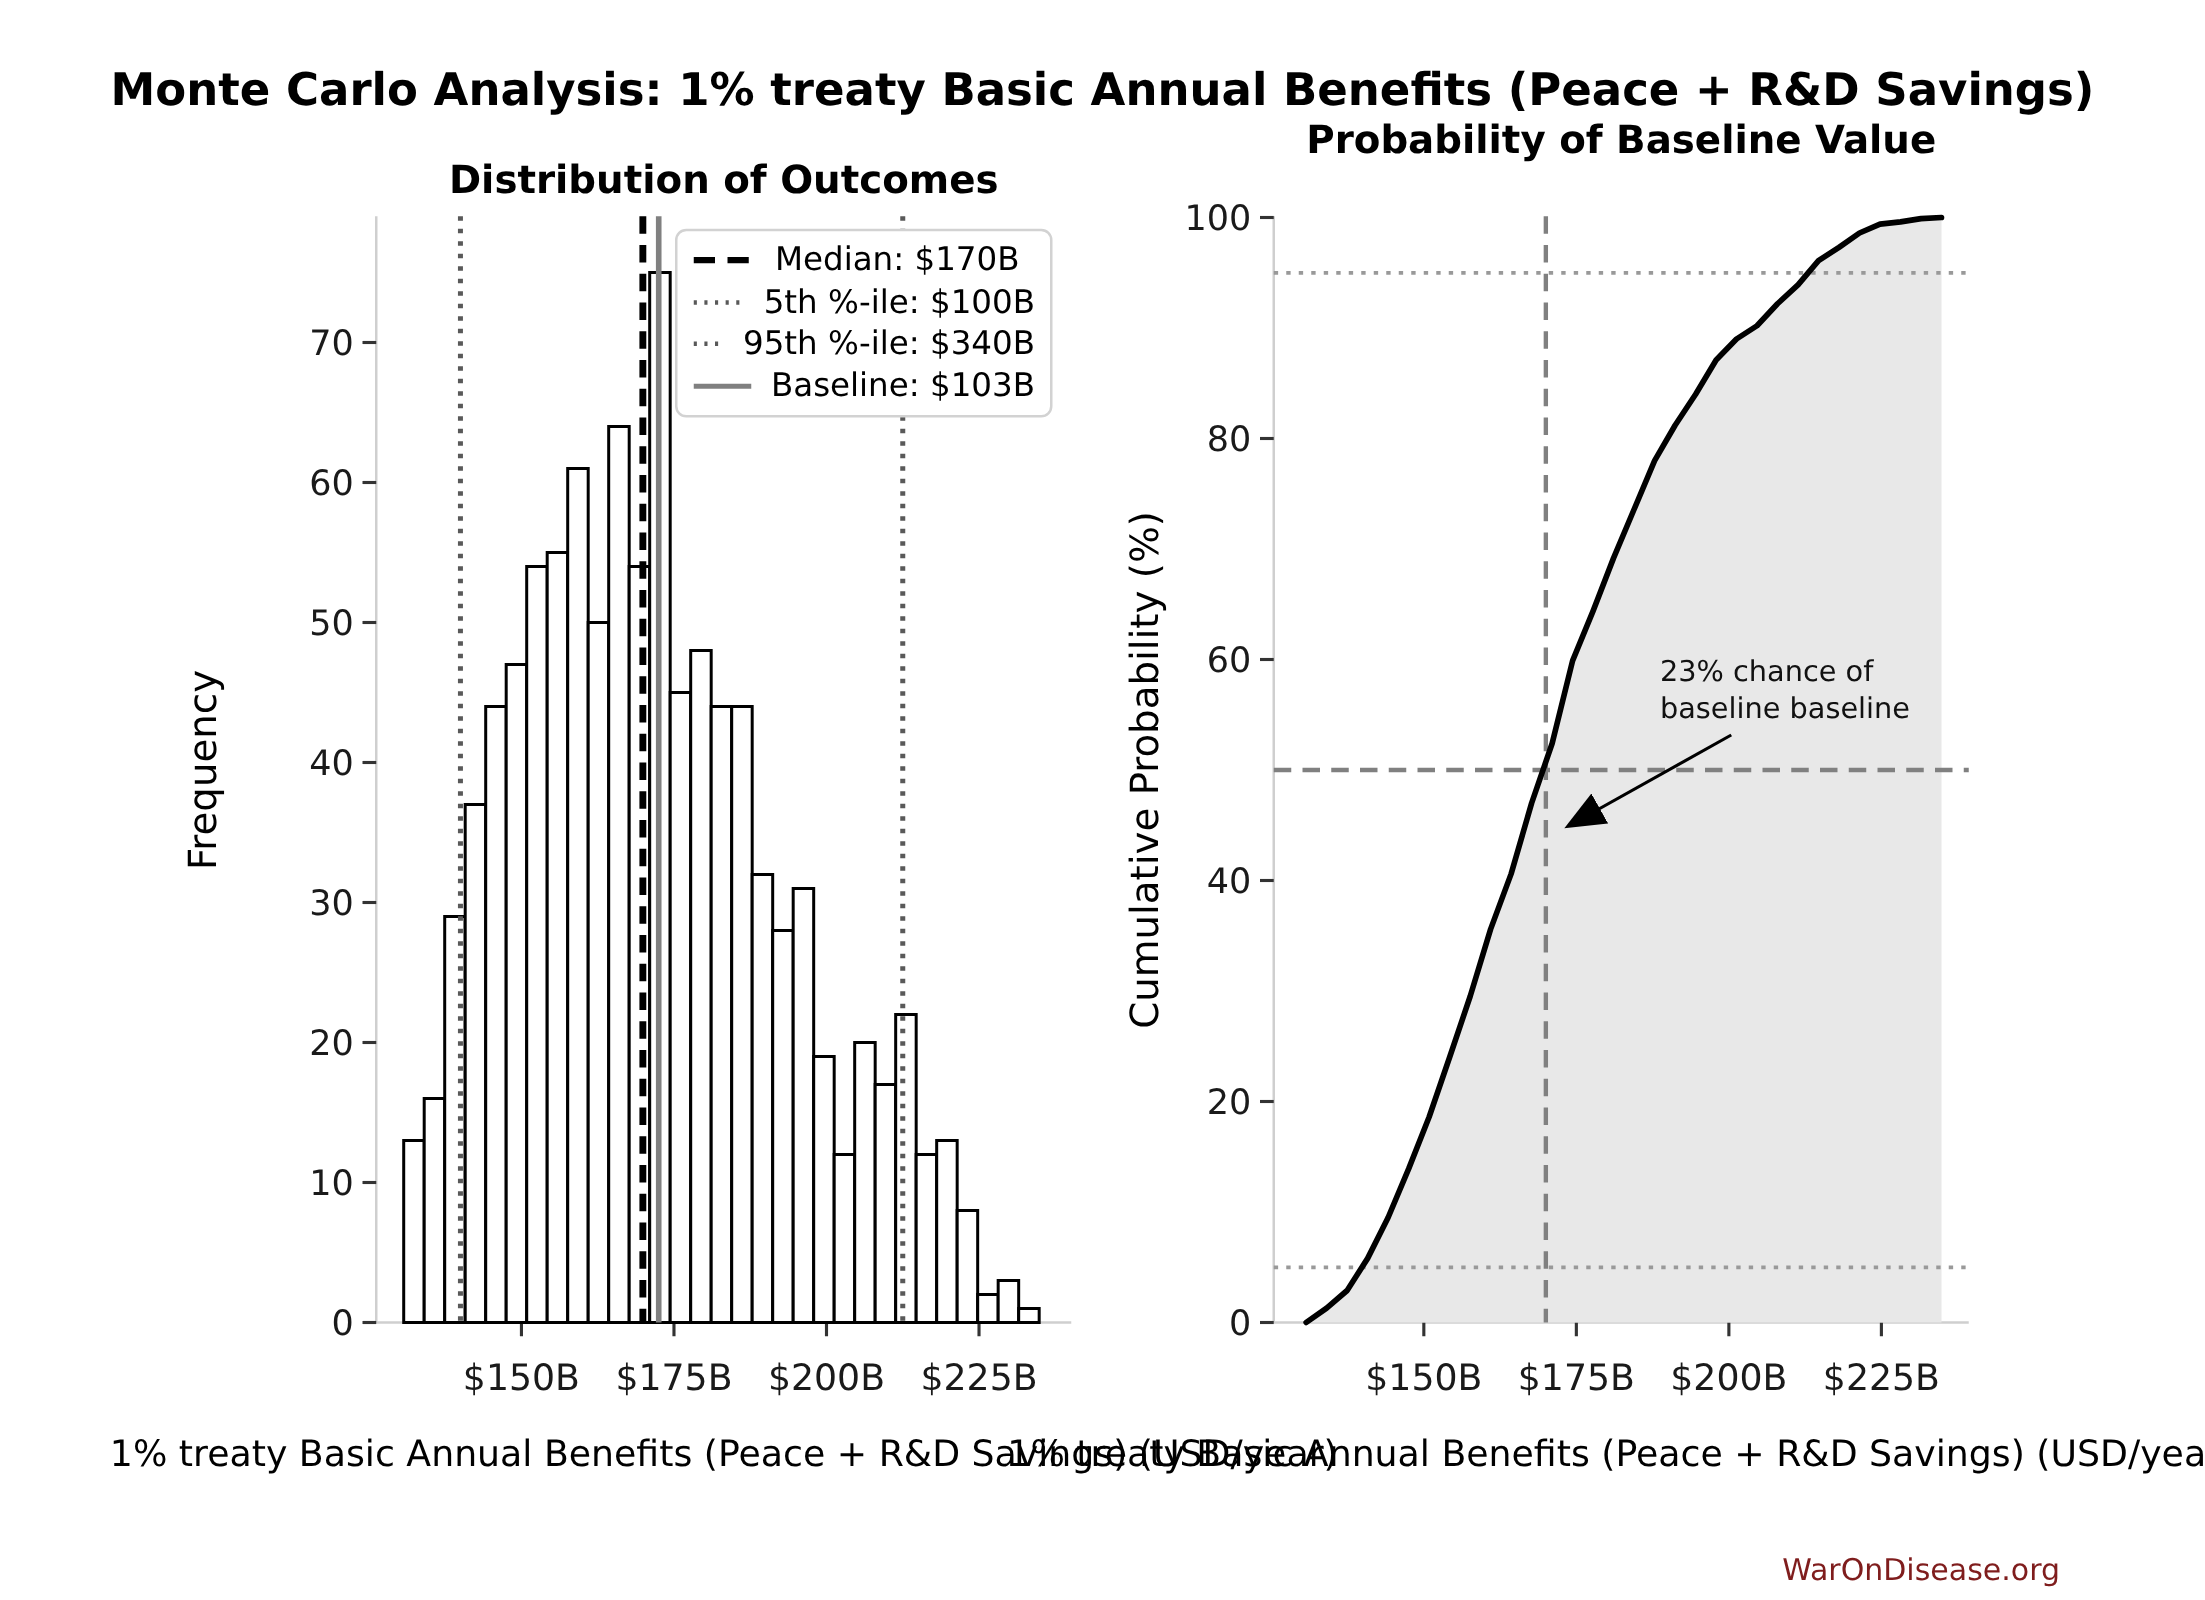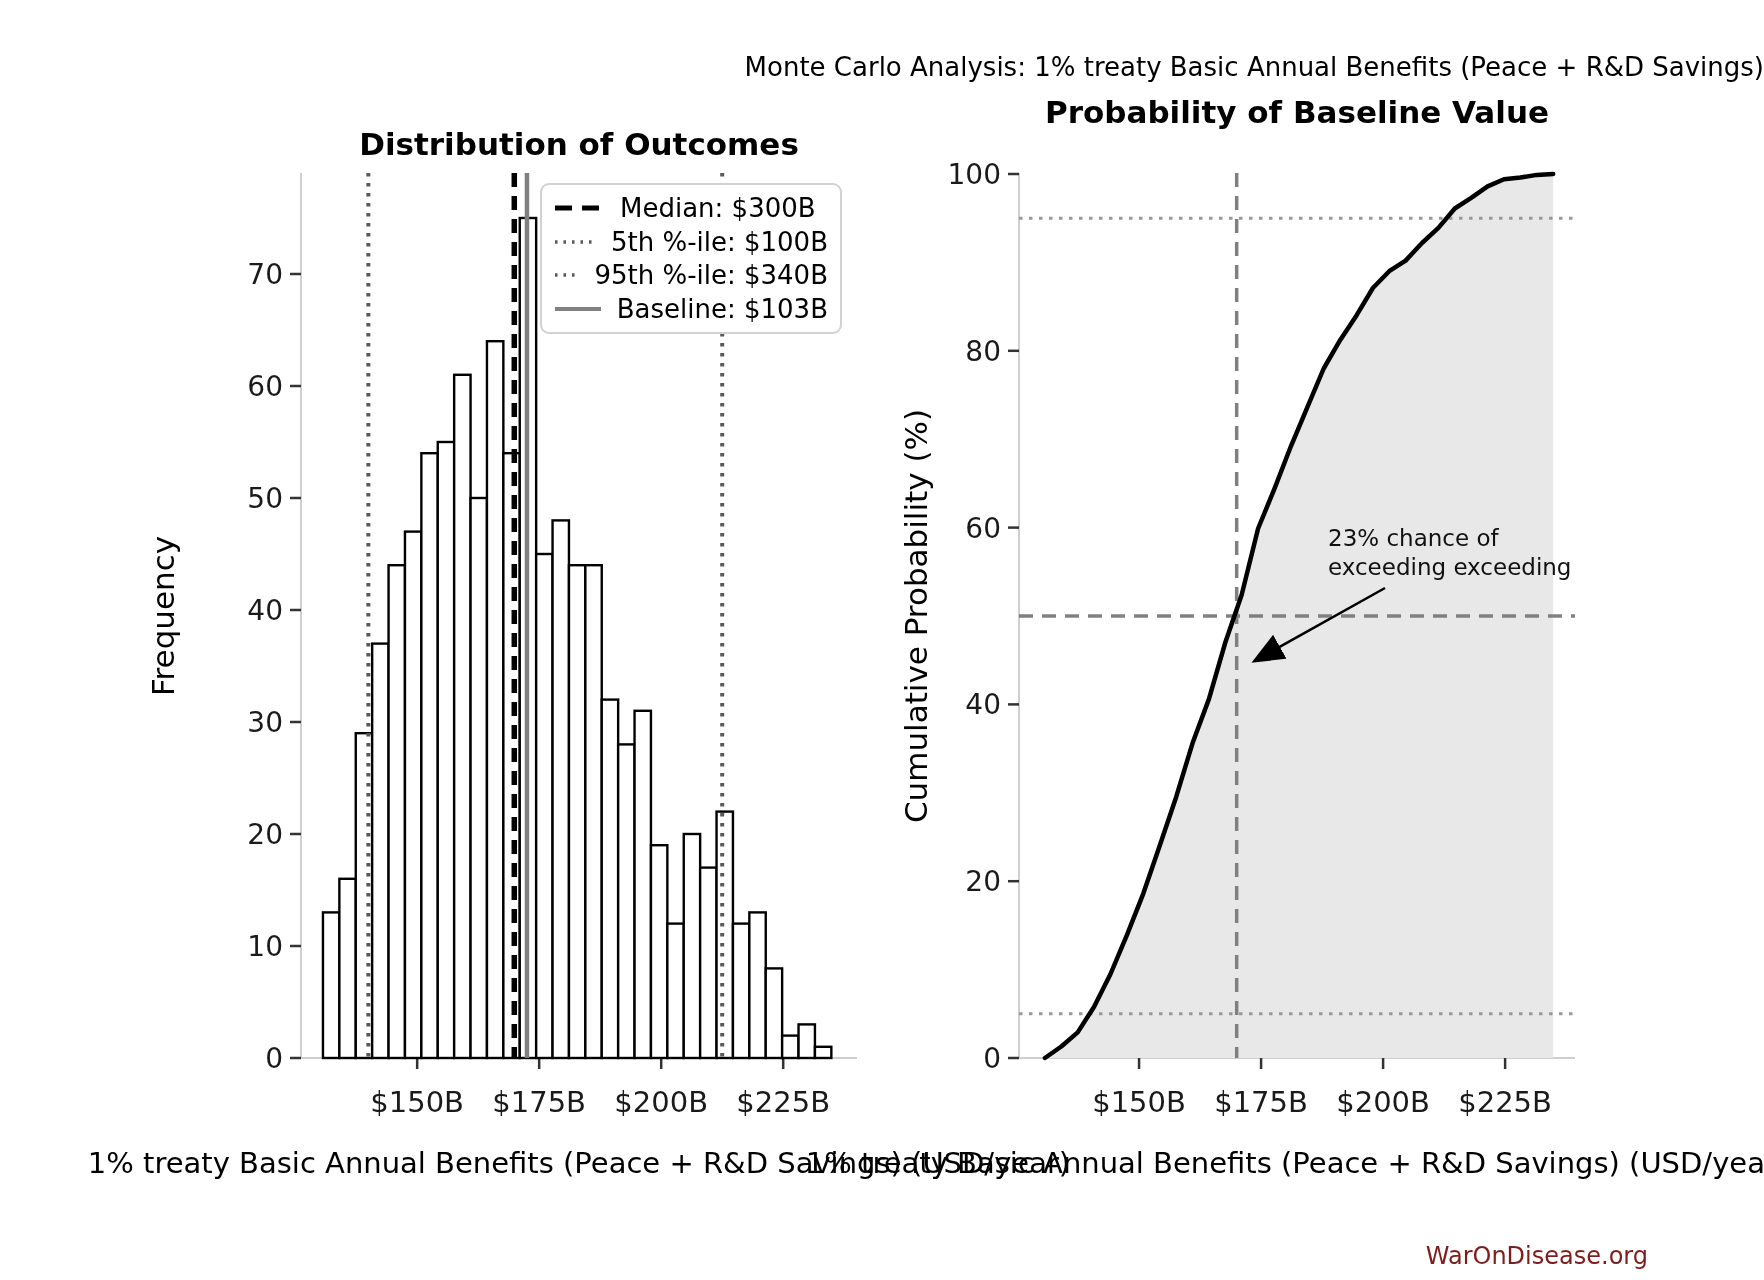--- a/index.html
+++ b/index.html
@@ -1,21 +1,21 @@
 <!DOCTYPE html>
 <html><head>
 <meta charset="utf-8">
 <style>
   html,body{margin:0;padding:0;background:#ffffff;}
   .canvas{
     position:relative;width:1764px;height:1280px;background:#ffffff;overflow:hidden;
     font-family:"DejaVu Sans","Liberation Sans",sans-serif;color:#000;
   }
   .abs{position:absolute;}
-  .suptitle{left:0;top:52px;width:1764px;text-align:right;font-size:26px;font-weight:normal;white-space:nowrap;}
+  .suptitle{left:0;top:52px;width:1764px;text-align:center;font-size:36px;font-weight:bold;white-space:nowrap;}
   .subtitle{top:94px;width:556px;text-align:center;font-size:31px;font-weight:bold;white-space:nowrap;}
   .subtitle.left{left:301px;margin-top:32px;}
   .subtitle.right{left:1019px;}
   .ylab{white-space:nowrap;font-size:31px;transform:translate(-50%,-50%) rotate(-90deg);}
   .ylab.left{left:163px;top:616px;}
   .ylab.right{left:916px;top:616px;}
   .xlab{top:1146px;font-size:29px;white-space:nowrap;transform:translateX(-50%);}
   .xlab.left{left:579px;}
   .xlab.right{left:1297px;}
   .annotation{left:1328px;top:524px;font-size:23px;line-height:29px;color:#111;}
@@ -138,31 +138,31 @@
   <div class="abs subtitle right">Probability of Baseline Value</div>
 
   <div class="abs ylab left">Frequency</div>
   <div class="abs ylab right">Cumulative Probability (%)</div>
 
   <div class="abs xlab left">1% treaty Basic Annual Benefits (Peace + R&amp;D Savings) (USD/year)</div>
   <div class="abs xlab right">1% treaty Basic Annual Benefits (Peace + R&amp;D Savings) (USD/year)</div>
 
   <div class="abs annotation">
     <div>23% chance of</div>
-    <div>exceeding exceeding</div>
+    <div>baseline baseline</div>
   </div>
 
   <div class="abs watermark">WarOnDisease.org</div>
 
   <div class="abs legend" id="legend-box">
       <div class="legend-row">
         <svg width="50" height="10">
           <line x1="1" y1="5" x2="49" y2="5" stroke="#000000" stroke-width="5" stroke-dasharray="17 10"></line>
         </svg>
-        <span class="legend-label">Median: $300B</span>
+        <span class="legend-label">Median: $170B</span>
       </div>
       <div class="legend-row">
         <svg width="50" height="10">
           <line x1="1" y1="5" x2="49" y2="5" stroke="#595959" stroke-width="3.5" stroke-dasharray="2.5 6"></line>
         </svg>
         <span class="legend-label">5th %-ile: $100B</span>
       </div>
       <div class="legend-row">
         <svg width="50" height="10">
           <line x1="1" y1="5" x2="49" y2="5" stroke="#595959" stroke-width="3.5" stroke-dasharray="2.5 6"></line>

